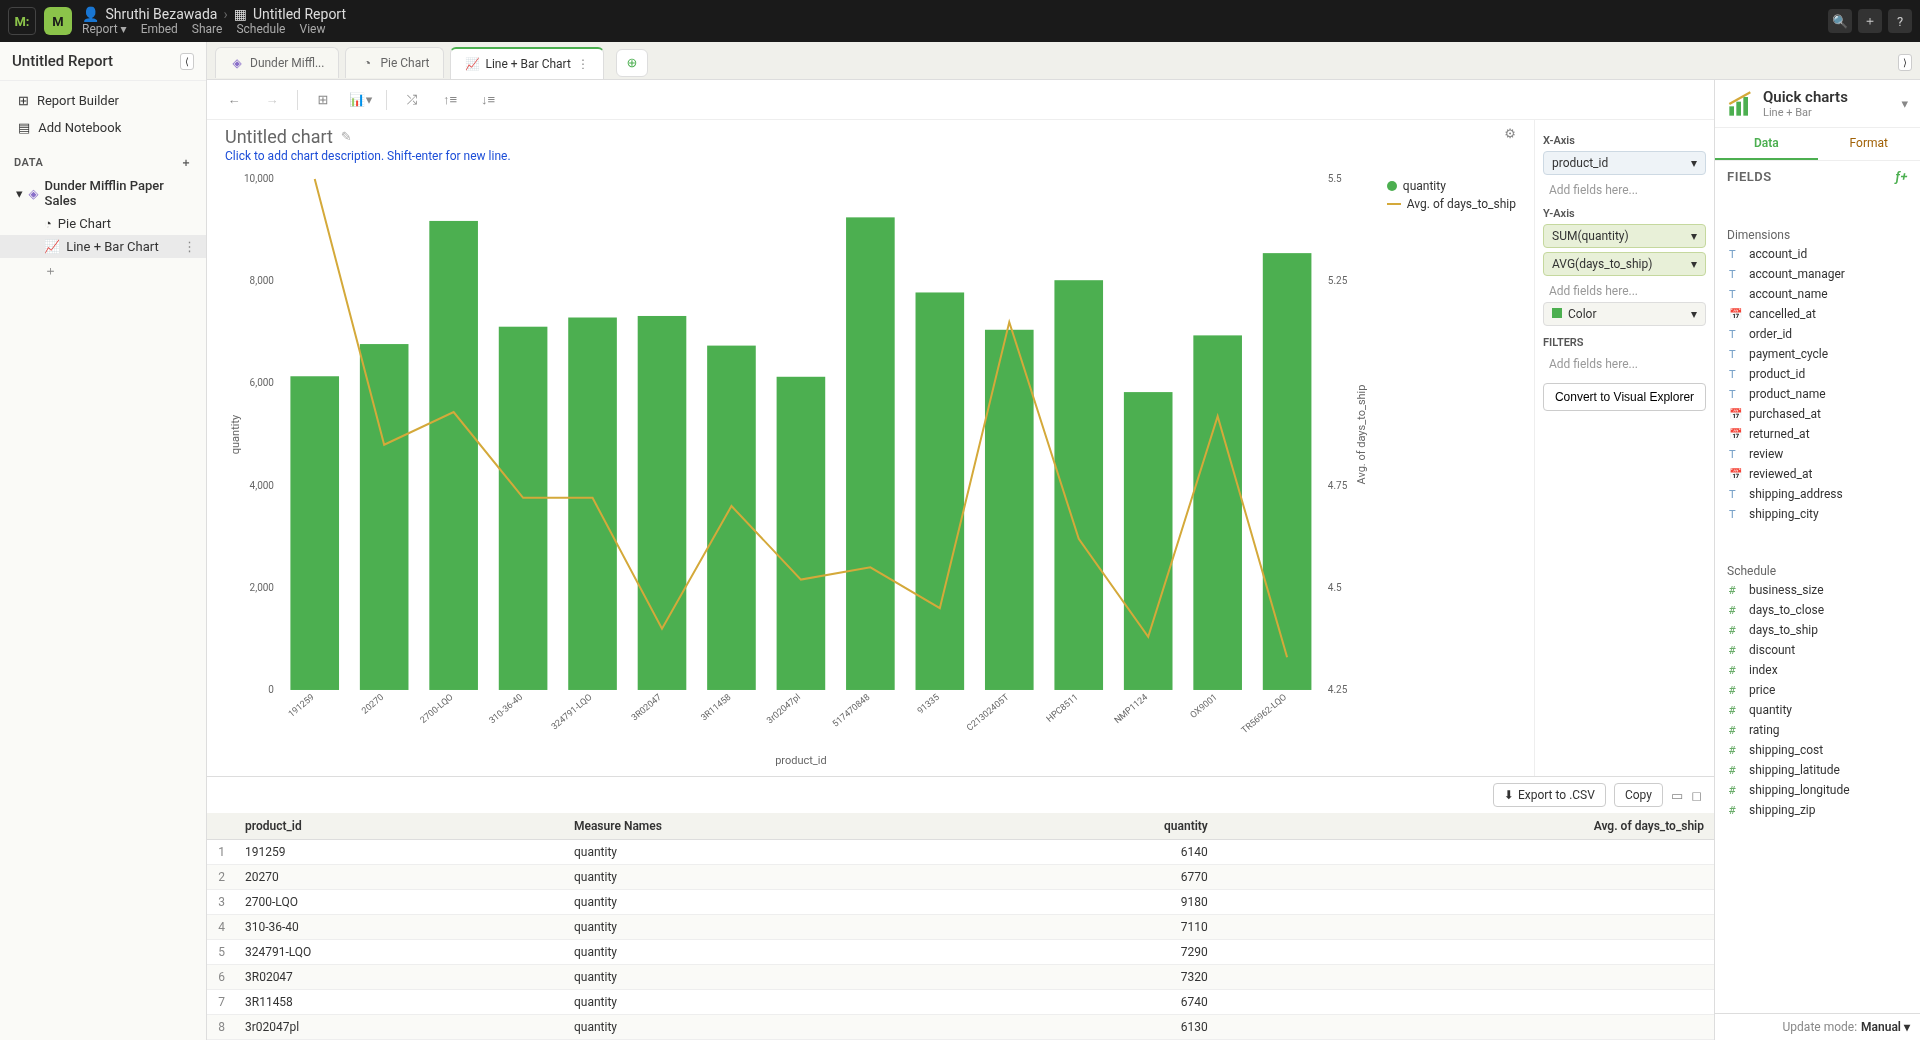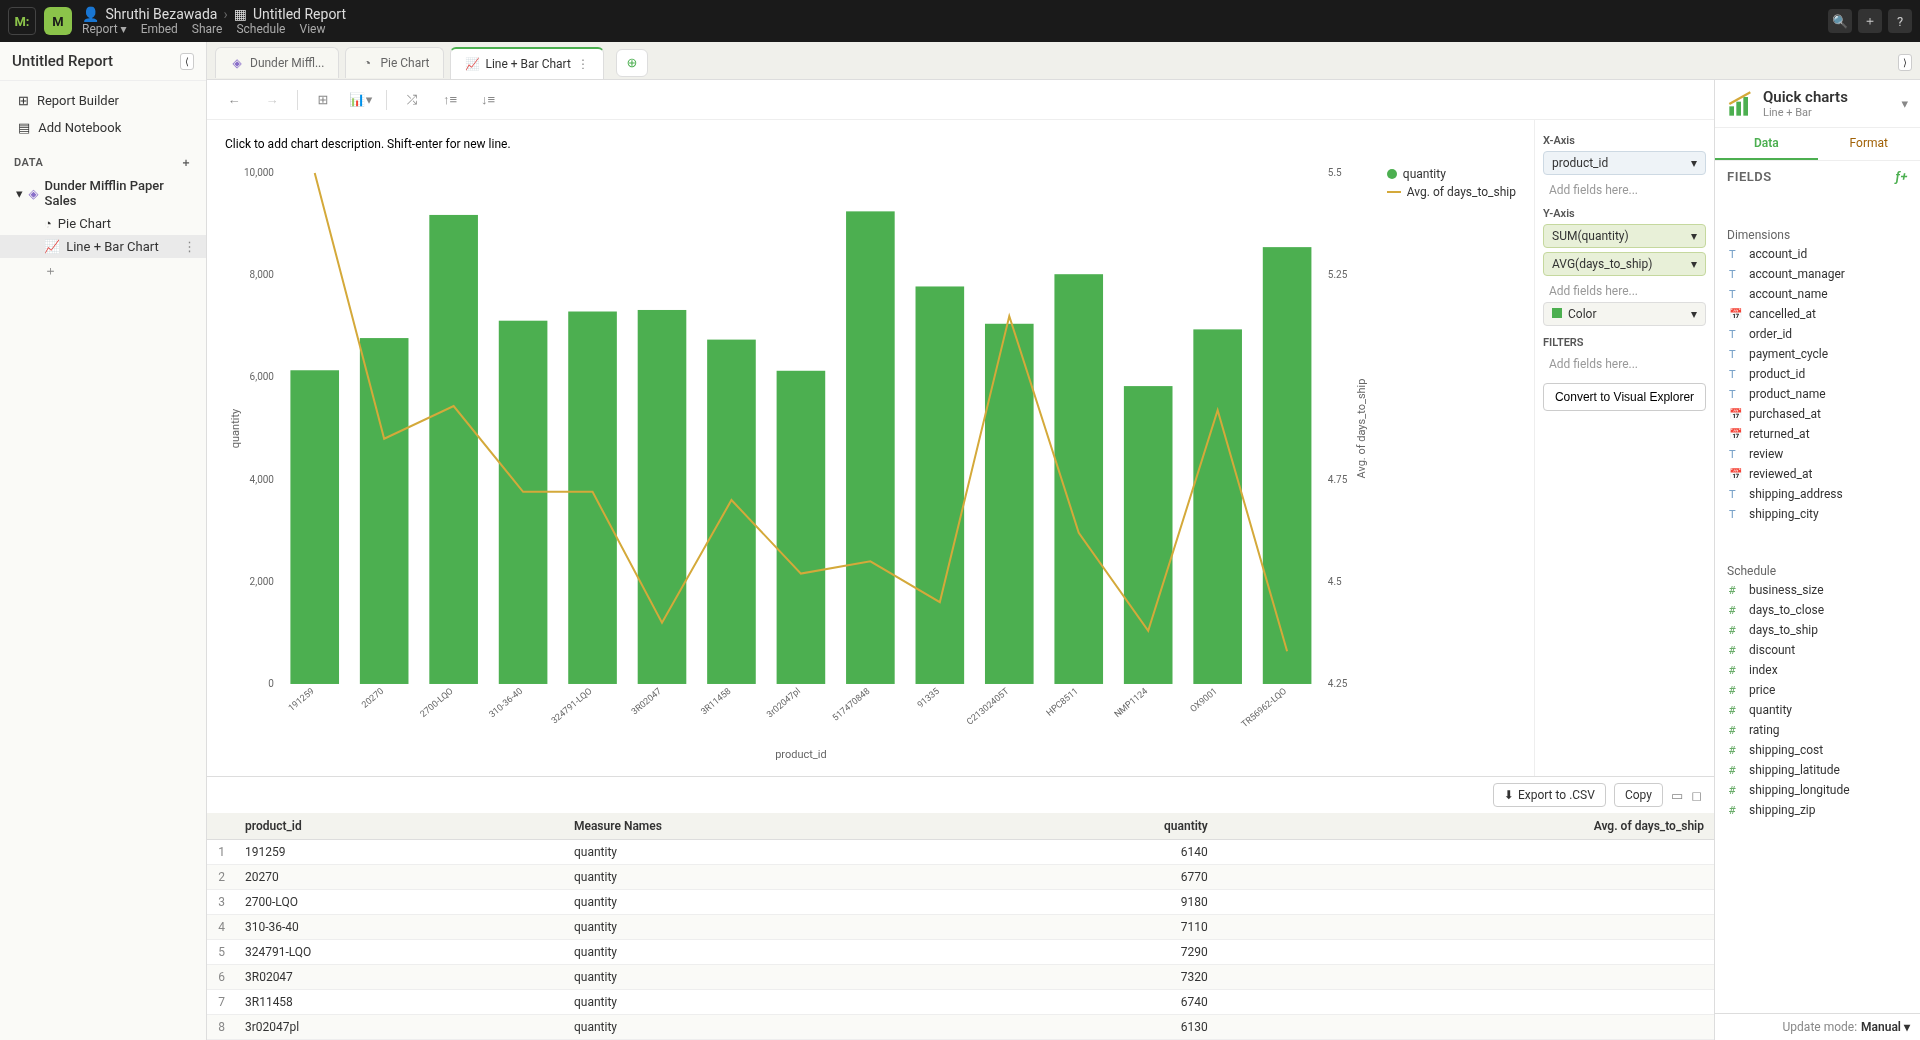--- a/index.html
+++ b/index.html
@@ -37,21 +37,21 @@
 .newtab { width: 32px; height: 28px; border: 1px solid #ddd; border-radius: 6px; display: flex; align-items: center; justify-content: center; background: #fff; cursor: pointer; margin-left: 6px; }
 .tabrow .spacer { flex: 1; }
 .toolbar { display: flex; align-items: center; gap: 12px; padding: 6px 14px; border-bottom: 1px solid #eee; background: #fff; height: 40px; }
 .toolbar .tb { width: 26px; height: 26px; display: flex; align-items: center; justify-content: center; color: #888; cursor: pointer; border-radius: 4px; }
 .toolbar .sep { width: 1px; height: 20px; background: #ddd; }
 .chartarea { flex: 1; display: flex; overflow: hidden; }
 .chartmain { flex: 1; display: flex; flex-direction: column; padding: 6px 18px; overflow: hidden; }
 .charthdr { display: flex; align-items: center; gap: 8px; }
 .charthdr .ct { font-size: 18px; color: #666; }
 .charthdr .pencil { color: #aaa; cursor: pointer; }
-.chartdesc { font-size: 12px; color: #000000; margin: 11px 0 6px; }
+.chartdesc { font-size: 12px; color: #1d4ed8; margin: 2px 0 6px; }
 .chartbody { flex: 1; position: relative; display: flex; }
 .chartsvg { flex: 1; min-height: 0; }
 .legend { padding: 10px 0 0 10px; font-size: 12px; }
 .legend .li { display: flex; align-items: center; gap: 6px; margin-bottom: 4px; }
 .legend .dot { width: 10px; height: 10px; border-radius: 50%; }
 .legend .lineicon { width: 14px; height: 2px; }
 .tableregion { border-top: 1px solid #ddd; display: flex; flex-direction: column; }
 .tablehdr { display: flex; justify-content: flex-end; align-items: center; gap: 8px; padding: 6px 12px; }
 .tablehdr .btn { border: 1px solid #ccc; background: #fff; padding: 4px 10px; border-radius: 4px; font-size: 12px; cursor: pointer; display: flex; align-items: center; gap: 4px; }
 .datatable { overflow: auto; }
@@ -185,20 +185,27 @@
           <div class="tb">⊞</div>
           <div class="tb">📊▾</div>
           <div class="sep"></div>
           <div class="tb">⤮</div>
           <div class="tb">↑≡</div>
           <div class="tb">↓≡</div>
         </div>
 
         <div class="chartarea">
           <div class="chartmain">
+            <div style="position:relative">
+              <div class="charthdr">
+                <div class="ct">Untitled chart</div>
+                <span class="pencil">✎</span>
+              </div>
+              <div class="gearbtn">⚙</div>
+            </div>
             <div class="chartdesc">Click to add chart description. Shift-enter for new line.</div>
             <div class="chartbody">
               <svg class="chartsvg" id="chartsvg" viewBox="0 0 1152 601">
                   <text x="49" y="524" font-size="10" text-anchor="end" fill="#666">0</text>
                   <text x="49" y="421.8" font-size="10" text-anchor="end" fill="#666">2,000</text>
                   <text x="49" y="319.6" font-size="10" text-anchor="end" fill="#666">4,000</text>
                   <text x="49" y="217.40000000000003" font-size="10" text-anchor="end" fill="#666">6,000</text>
                   <text x="49" y="115.19999999999999" font-size="10" text-anchor="end" fill="#666">8,000</text>
                   <text x="49" y="13" font-size="10" text-anchor="end" fill="#666">10,000</text>
                   <text x="1103" y="524" font-size="10" text-anchor="start" fill="#666">4.25</text>

